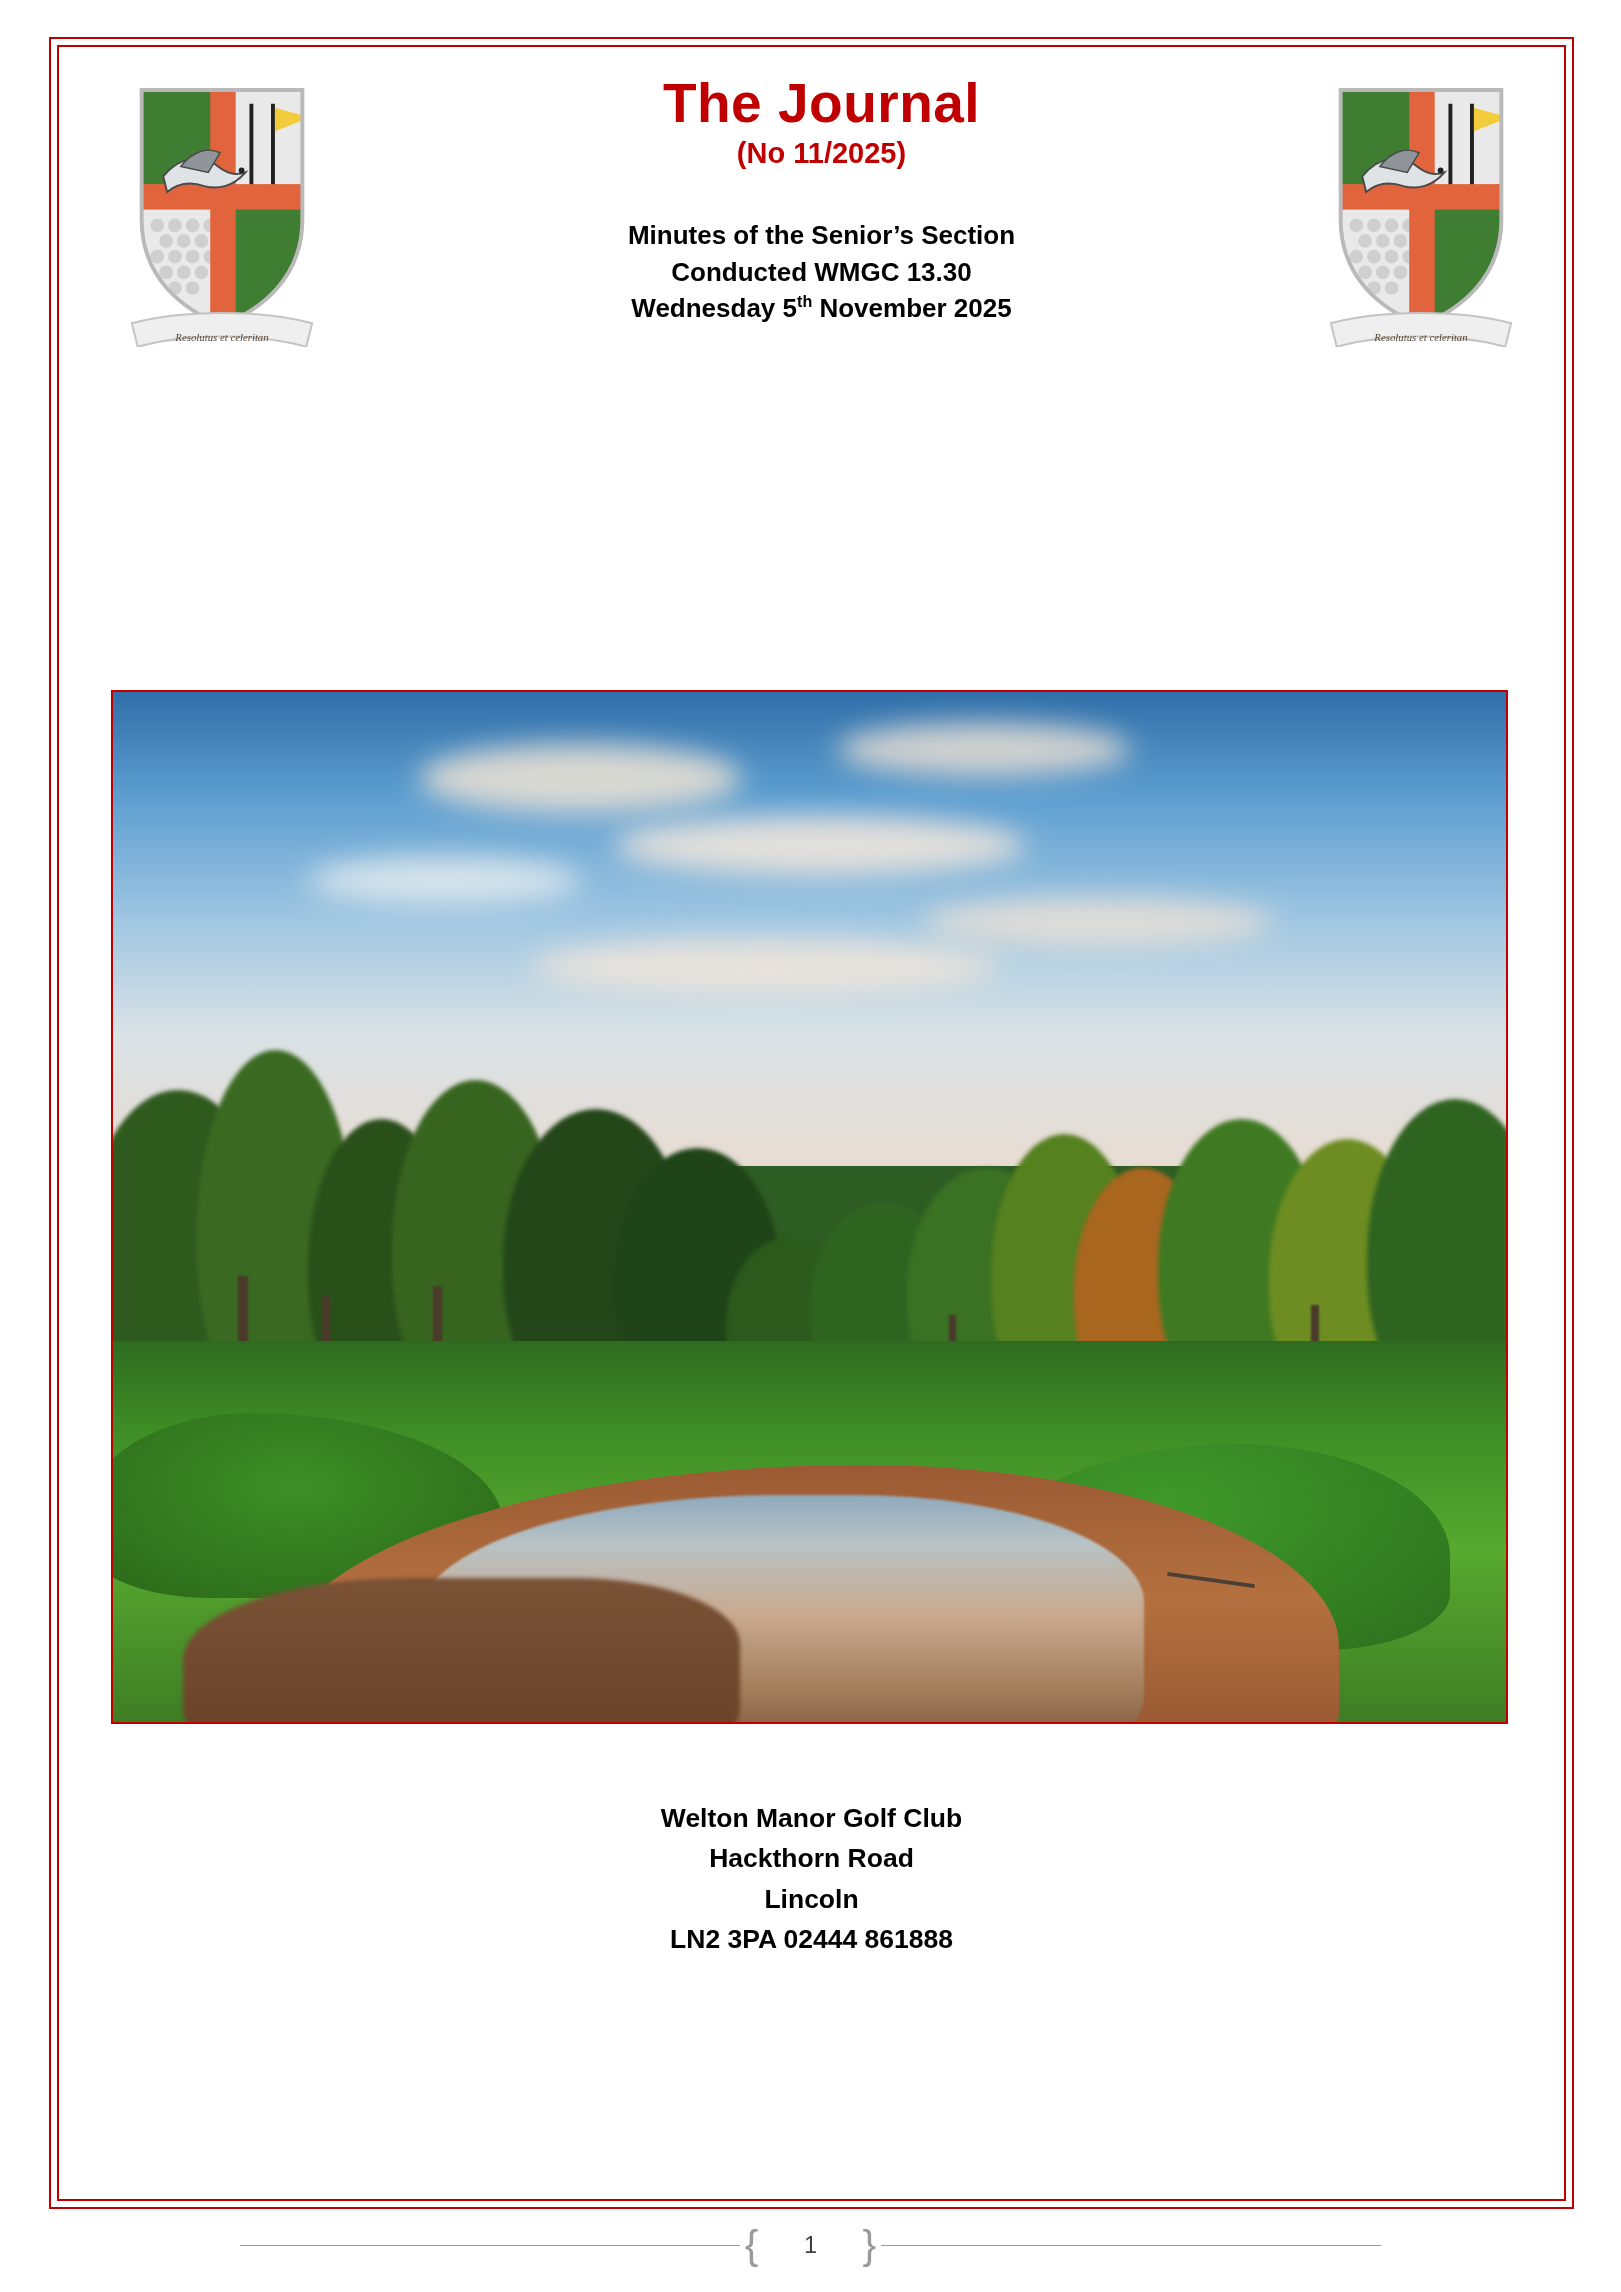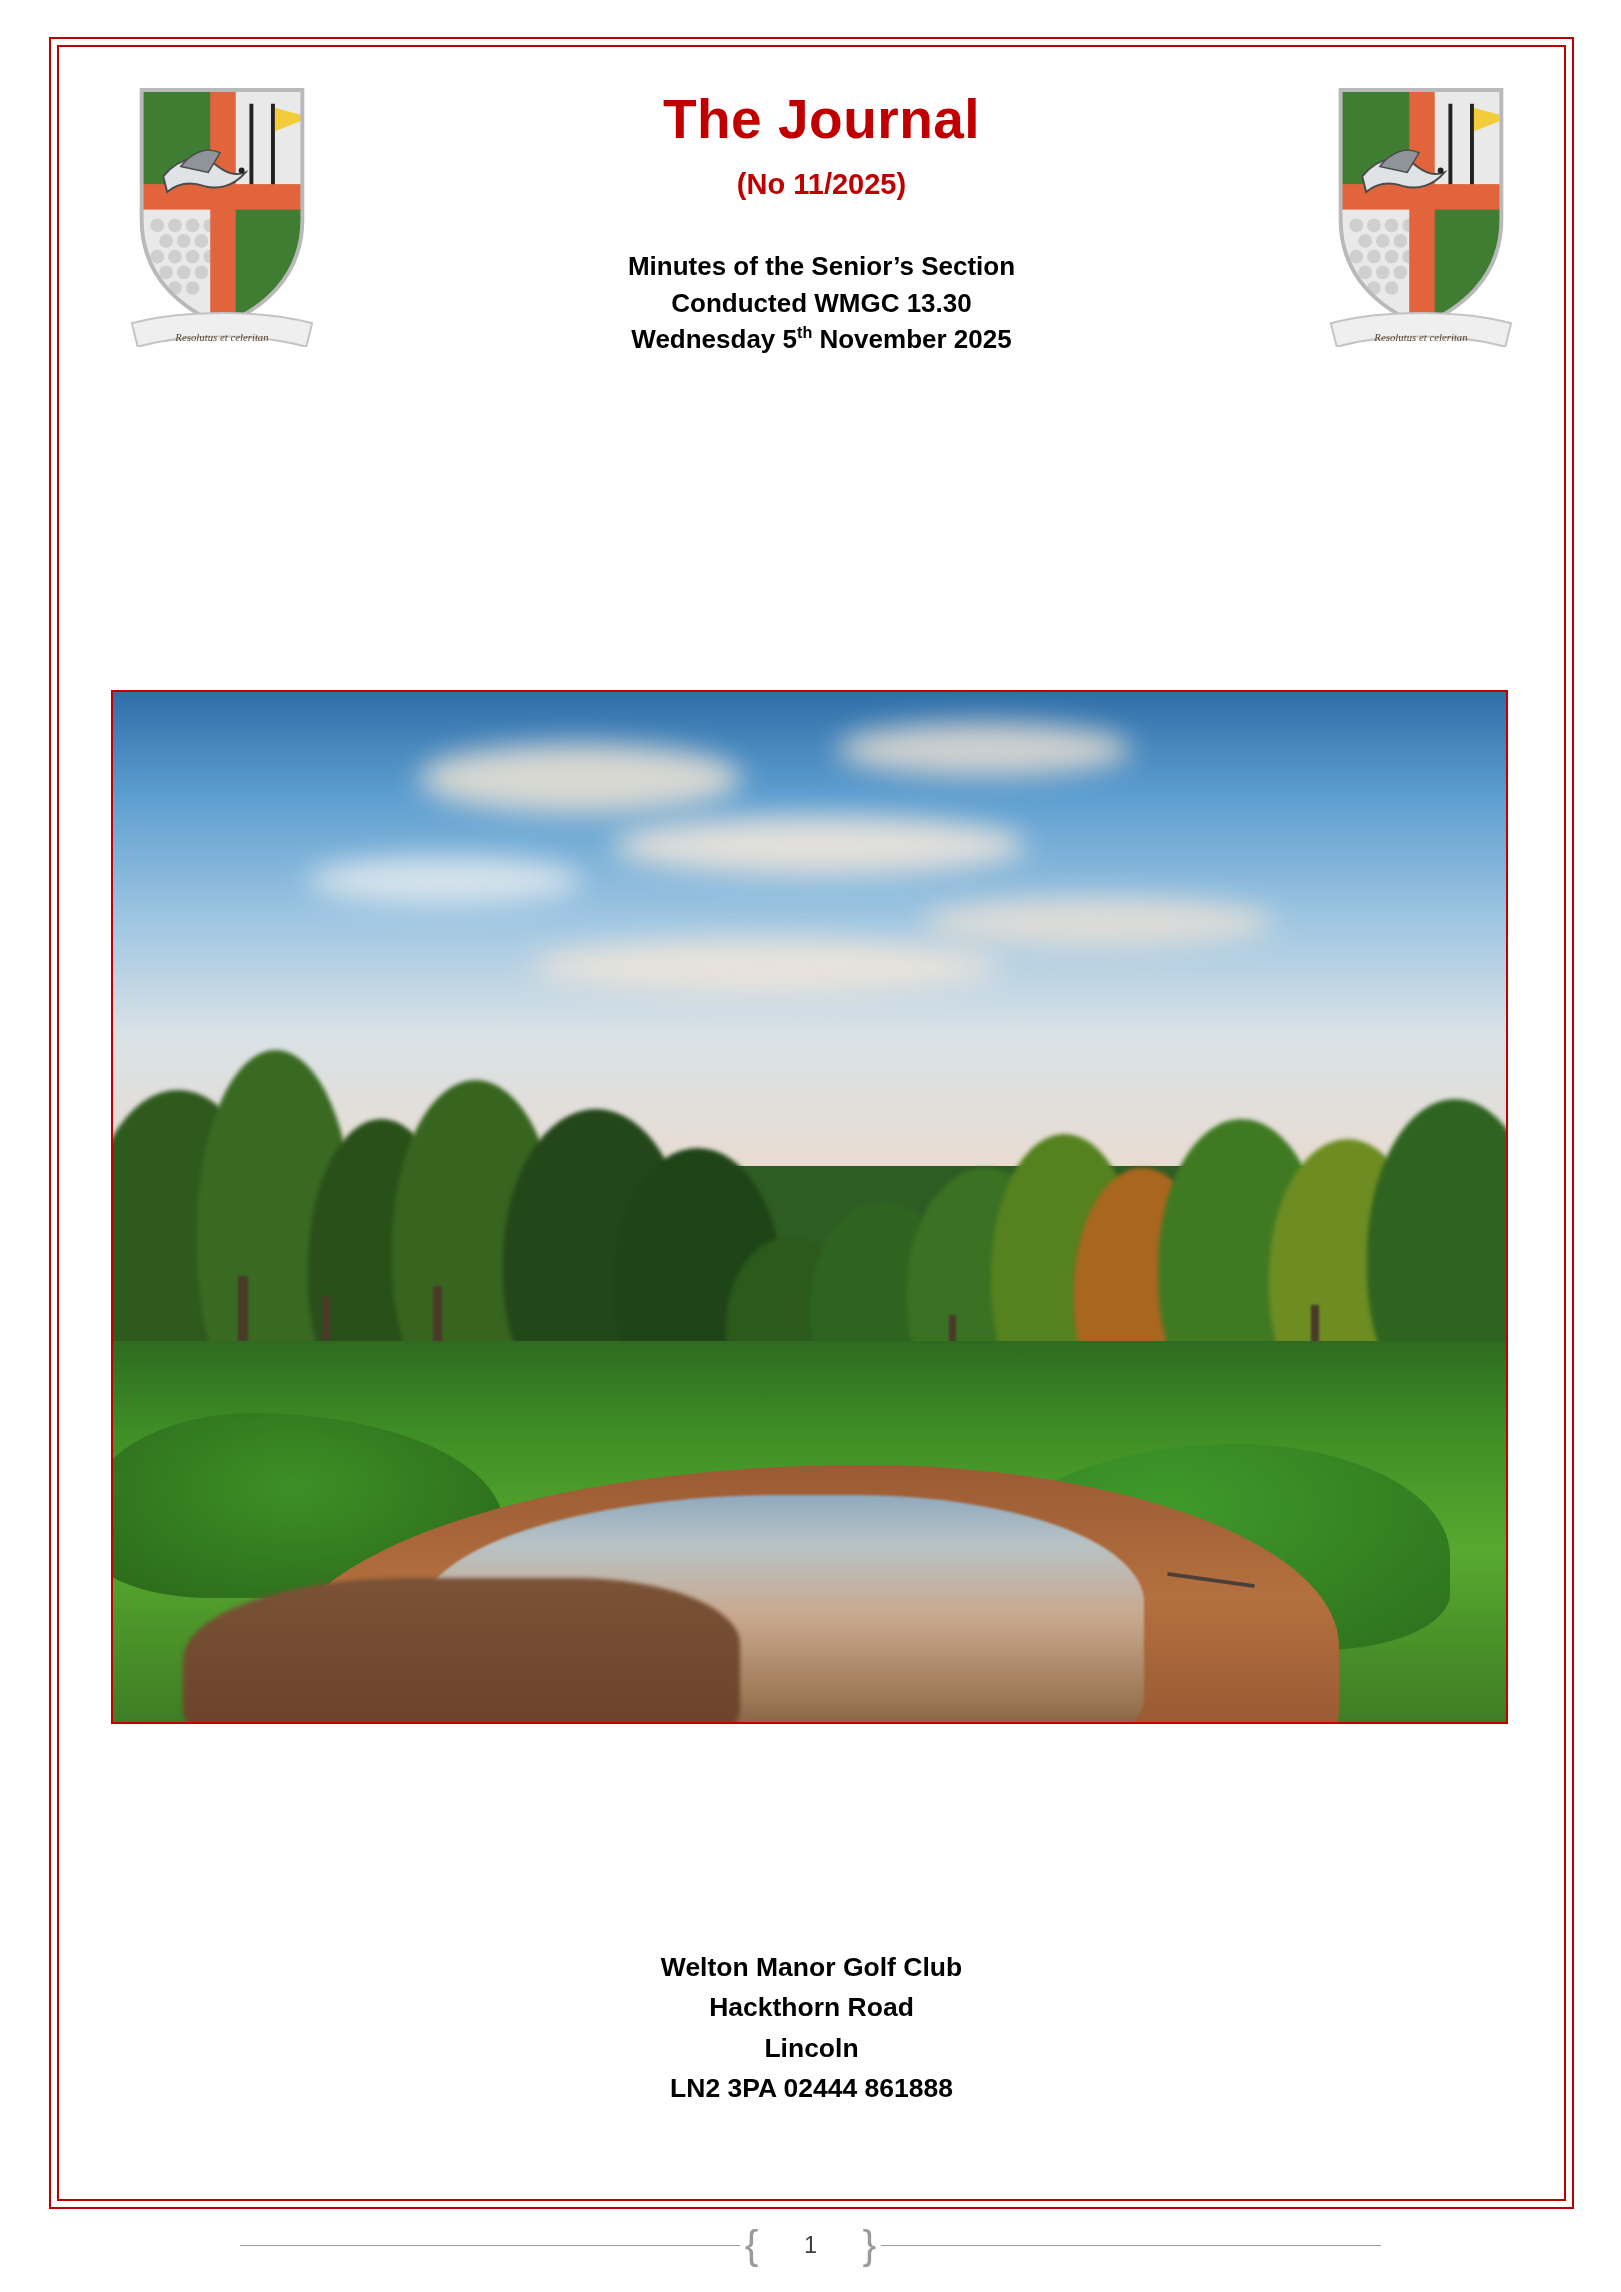--- a/index.html
+++ b/index.html
@@ -74,21 +74,21 @@
     right: 274px;
     top: 27.4px;
     text-align: center;
   }
   .journal-title {
     font-size: 55px;
     font-weight: bold;
     color: #c00000;
     letter-spacing: 0.5px;
     line-height: 1.15;
-    margin: 16px;
+    margin: 0;
   }
   .journal-number {
     font-size: 29px;
     font-weight: bold;
     color: #c00000;
     margin-top: 1px;
   }
   .minutes-block {
     margin-top: 47px;
     font-size: 26px;
@@ -210,21 +210,21 @@
     height: 3.9px;
     background: #4b4037;
     transform: rotate(8deg);
   }
 
   
   .address {
     position: absolute;
     left: 0;
     right: 0;
-    top: 1902px;
+    top: 1753px;
     text-align: center;
     font-size: 26.5px;
     font-weight: bold;
     color: #000000;
     line-height: 1.52;
   }
 
   
   .footer {
     position: absolute;

